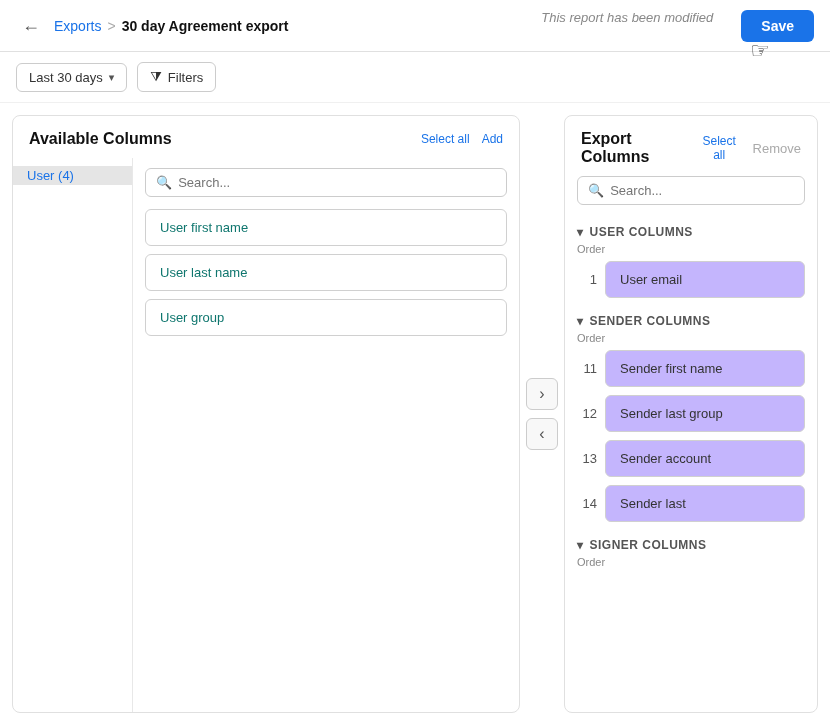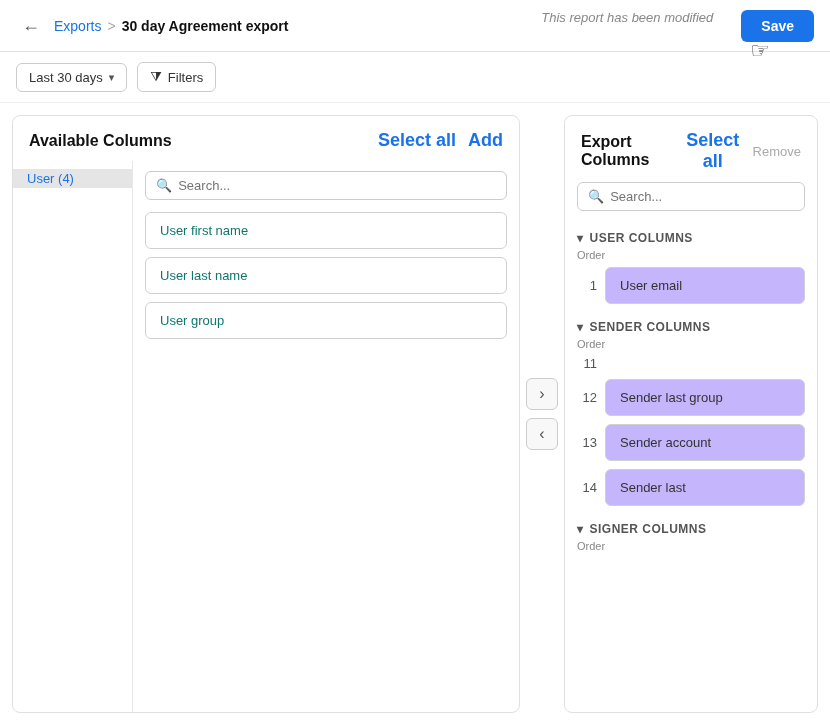--- a/index.html
+++ b/index.html
@@ -133,22 +133,22 @@
     }
     .available-actions {
       display: flex;
       gap: 12px;
     }
     .link-btn {
       background: none;
       border: none;
       color: #1a73e8;
       cursor: pointer;
-      font-size: 18px;
-      font-weight: 700;
+      font-size: 12px;
+      font-weight: 400;
     }
     .available-body {
       display: flex;
       flex: 1;
       overflow: hidden;
     }
 
     
     .category-sidebar {
       width: 120px;
@@ -423,20 +423,21 @@
         <div class="export-col-item">User email</div>
       </div>
 
       <div class="section-header">
         <span class="chevron">▾</span>
         <span>SENDER COLUMNS</span>
       </div>
       <div class="order-label">Order</div>
       <div class="export-row">
         <span class="order-num">11</span>
+        <div class="export-col-item">Sender first name</div>
       </div>
       <div class="export-row">
         <span class="order-num">12</span>
         <div class="export-col-item">Sender last group</div>
       </div>
       <div class="export-row">
         <span class="order-num">13</span>
         <div class="export-col-item">Sender account</div>
       </div>
       <div class="export-row">

